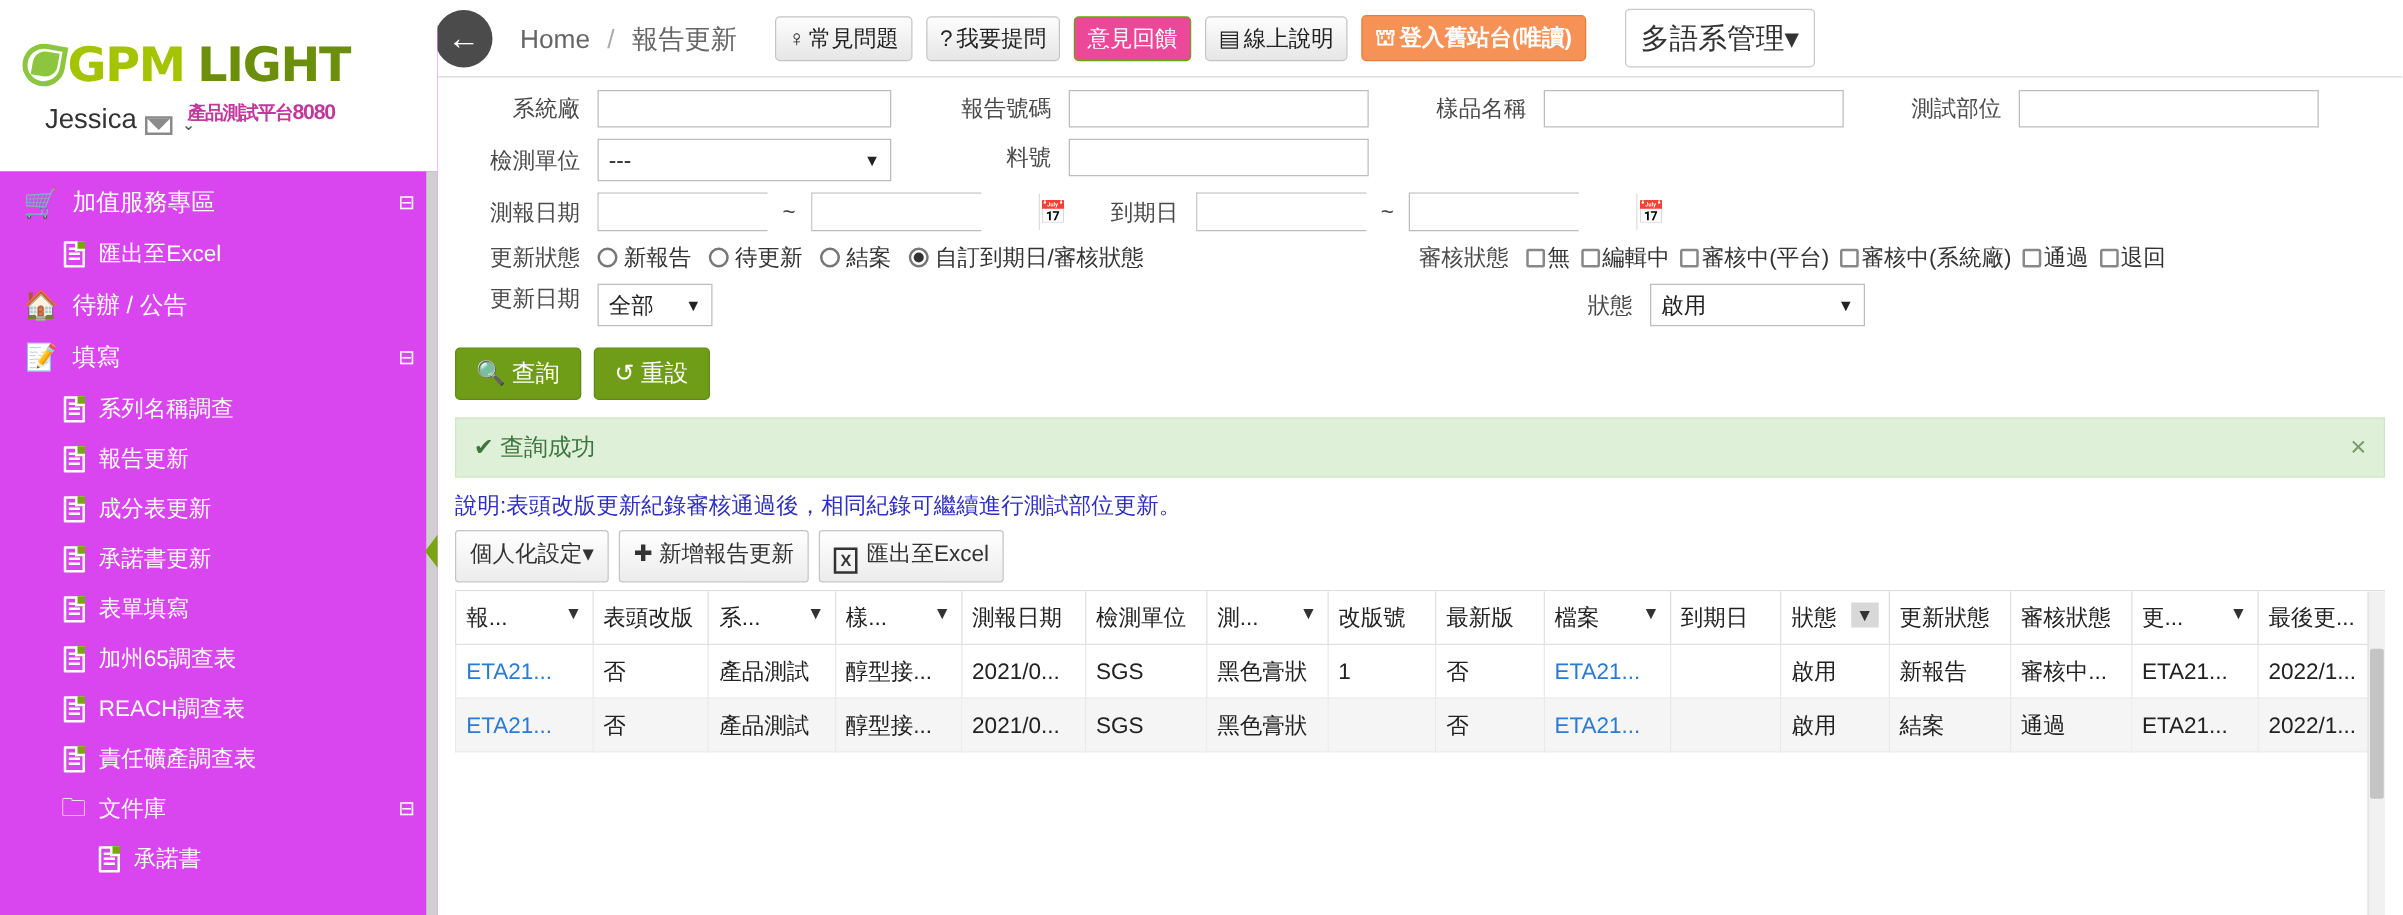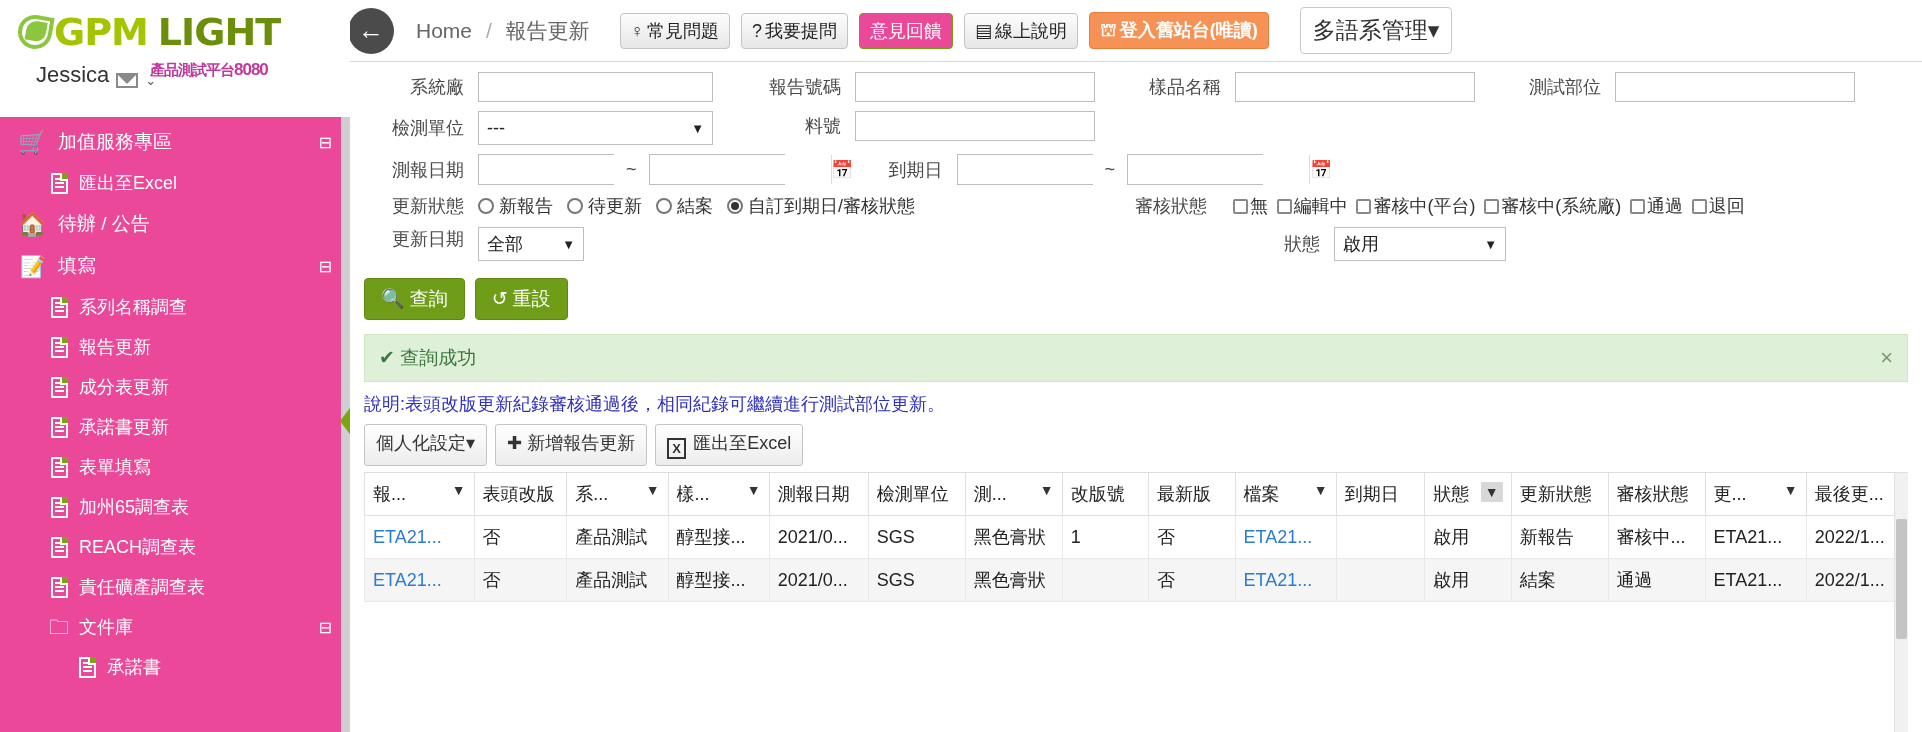--- a/index.html
+++ b/index.html
@@ -5,21 +5,21 @@
   * { box-sizing: border-box; }
   html, body { margin:0; padding:0; }
   body {
     width:1922px; height:732px;
     font-family:"Liberation Sans","DejaVu Sans",sans-serif;
     font-size:17px; color:#333; background:#fff; overflow:hidden;
   }
   .app { display:flex; width:1922px; height:732px; }
 
   
-  .sidebar { width:350px; flex:0 0 350px; background:#ec4899; position:relative; overflow:hidden; }
+  .sidebar { width:350px; flex:0 0 350px; background:#d946ef; position:relative; overflow:hidden;margin-top:20px; }
   .logo-box { background:#fff; height:117px; padding:10px 0 0 18px; position:relative; }
   .logo-main { display:flex; align-items:center; font-weight:bold; letter-spacing:-1px; }
   .leaf {
     width:34px;height:34px;border:4px solid #8cc63e;border-radius:50% 0 50% 50%;
     transform:rotate(10deg); position:relative; margin-right:2px;
   }
   .leaf:after{content:"";position:absolute;width:20px;height:20px;background:#8cc63e;border-radius:50% 0 50% 0;left:4px;top:2px;}
   .gpm { font-size:38px; color:#a4c400; font-family:"DejaVu Sans",sans-serif; }
   .light { font-size:38px; color:#6b8e0b; font-family:"DejaVu Sans",sans-serif; margin-left:10px;}
   .logo-sub { position:absolute; left:150px; top:60px; font-size:15px; color:#c0399b; font-weight:bold; letter-spacing:-1px;}
@@ -309,34 +309,34 @@
             <span class="rlab">新報告</span>
           <span class="radio"></span>
             <span class="rlab">待更新</span>
           <span class="radio"></span>
             <span class="rlab">結案</span>
           <span class="radio on"></span>
             <span class="rlab">自訂到期日/審核狀態</span>
         </div>
         <div style="margin-left:206px;display:flex;align-items:center">
           <span class="flabel">審核狀態</span>
-          <span style="margin-left:26px">
+          <span style="margin-left:14px">
             <span class="cbx"></span><span class="clab">無</span>
             <span class="cbx"></span><span class="clab">編輯中</span>
             <span class="cbx"></span><span class="clab">審核中(平台)</span>
             <span class="cbx"></span><span class="clab">審核中(系統廠)</span>
             <span class="cbx"></span><span class="clab">通過</span>
             <span class="cbx"></span><span class="clab">退回</span>
           </span>
         </div>
       </div>
 
       <div class="frow">
         <span class="flabel" style="width:100px">更新日期</span>
-        <div class="sel" style="width:106px;margin-left:14px">
+        <div class="sel" style="width:92px;margin-left:14px">
           <span>全部</span>
             <span class="ar">▼</span>
         </div>
         <div style="margin-left:700px;display:flex;align-items:center">
           <span class="flabel">狀態</span>
           <div class="sel" style="width:172px;margin-left:14px">
             <span>啟用</span>
               <span class="ar">▼</span>
           </div>
         </div>

